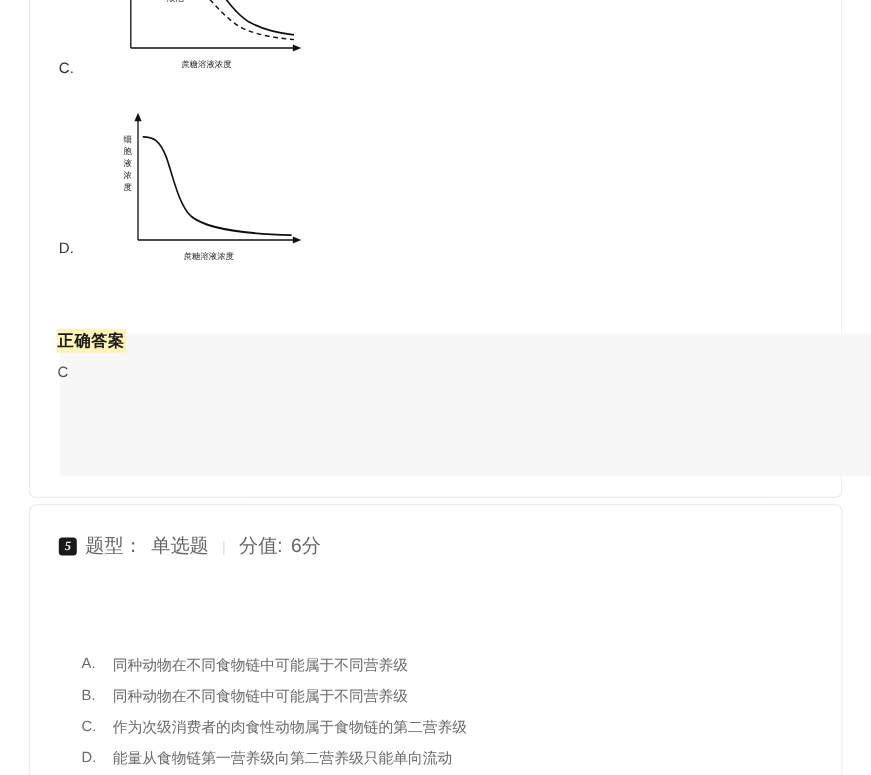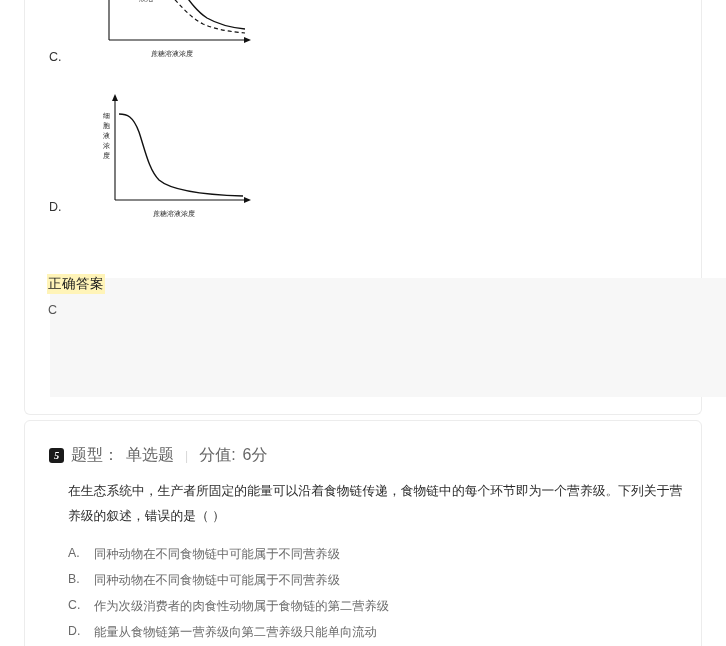--- a/index.html
+++ b/index.html
@@ -58,21 +58,21 @@
     width: 676px;
     height: 119px;
     background: #f7f7f7;
     box-sizing: border-box;
   }
   #answer-title {
     position: absolute;
     left: 22px;
     top: 314px;
     font-size: 13.5px;
-    font-weight: normal;
+    font-weight: bold;
     color: #1a1a1a;
     background: #fff4b8;
     padding: 1px 1px;
     letter-spacing: 0.5px;
   }
   #answer-value {
     position: absolute;
     left: 23px;
     top: 343px;
     font-size: 12.5px;
@@ -203,21 +203,20 @@
 
     <div class="q-head">
       <span class="q-num">5</span>
       <span class="q-meta">题型：</span>
       <span class="q-meta">单选题</span>
       <span class="q-sep">|</span>
       <span class="q-meta">分值:</span>
       <span class="q-meta">6分</span>
     </div>
 
-    <div id="q-stem">在生态系统中，生产者所固定的能量可以沿着食物链传递，食物链中的每个环节即为一个营养级。下列关于营养级的叙述，错误的是（    ）</div>
 
     <div class="opt" style="top:125px;">
       <span class="ltr">A.</span>
       <span>同种动物在不同食物链中可能属于不同营养级</span>
     </div>
     <div class="opt" style="top:151px;">
       <span class="ltr">B.</span>
       <span>同种动物在不同食物链中可能属于不同营养级</span>
     </div>
     <div class="opt" style="top:177px;">

